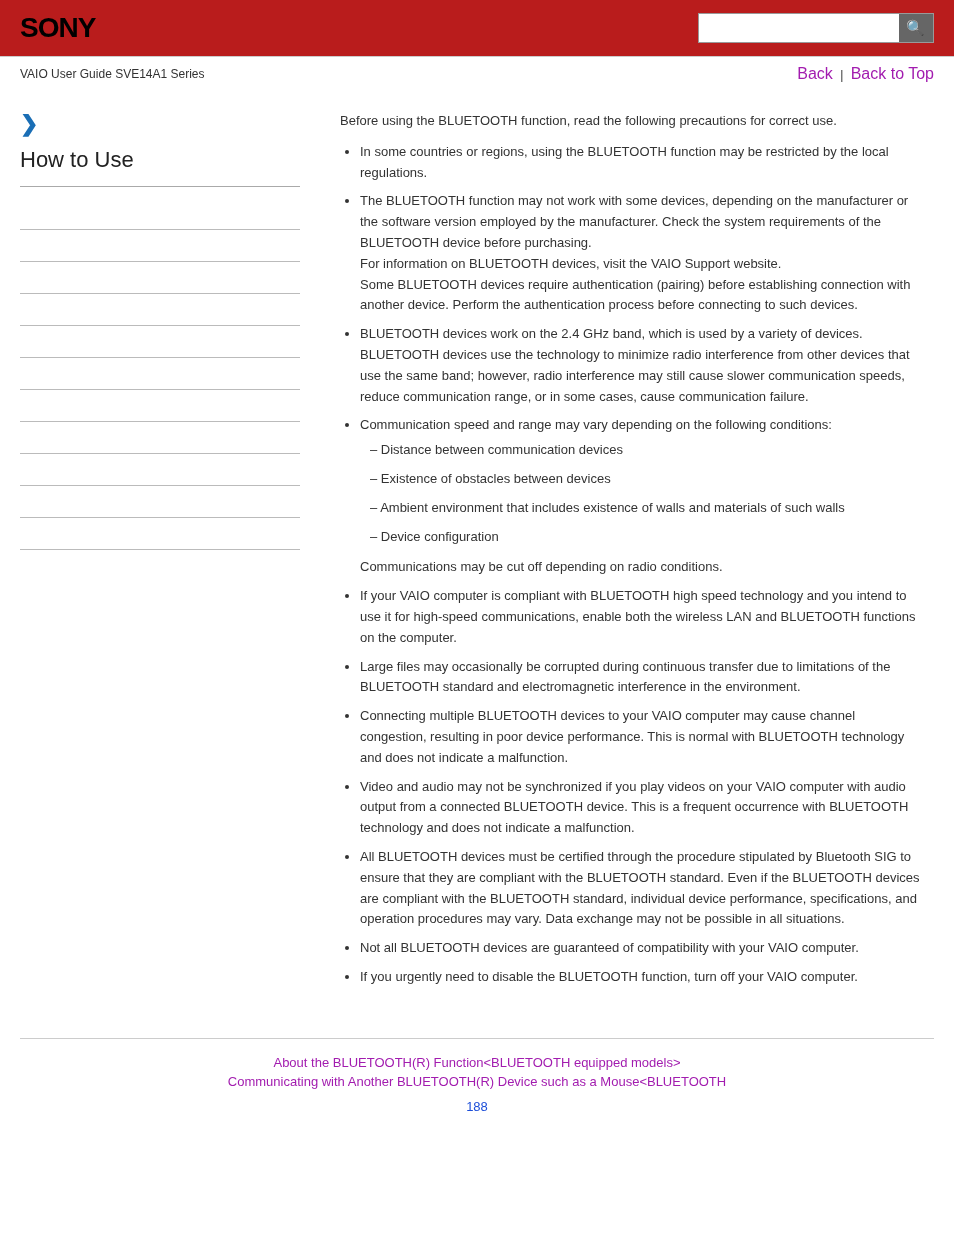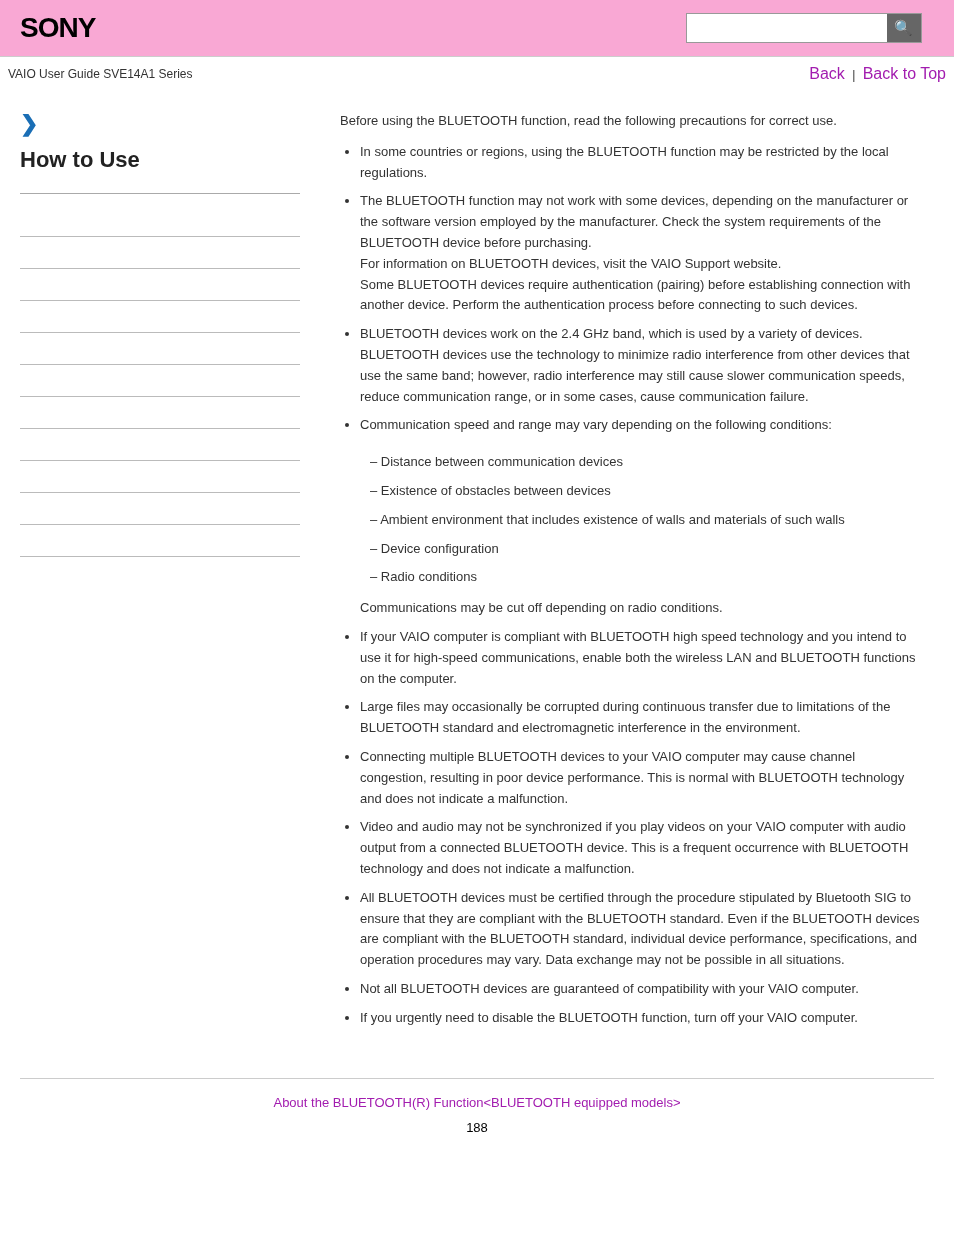--- a/index.html
+++ b/index.html
@@ -10,23 +10,23 @@
       background: #fff;
       width: 954px;
       min-height: 1235px;
     }
 
     
     .header {
       display: flex;
       align-items: center;
       justify-content: space-between;
-      padding: 12px 32px 12px 20px;
+      padding: 12px 20px 12px 20px;
       border-bottom: 1px solid #ccc;
-      background: #f9a8d4;
+      background: #b91c1c;
     }
     .sony-logo {
       font-size: 28px;
       font-weight: 900;
       color: #000;
       letter-spacing: -1px;
       font-family: 'Arial Black', Arial, sans-serif;
     }
     .search-area {
       display: flex;
@@ -52,21 +52,21 @@
       justify-content: center;
       color: #fff;
       font-size: 15px;
     }
 
     
     .nav-bar {
       display: flex;
       justify-content: space-between;
       align-items: center;
-      padding: 8px 8px;
+      padding: 8px 20px;
       font-size: 12px;
       color: #333;
     }
     .nav-links a {
       color: #a21caf;
       text-decoration: none;
       font-size: 16px;
     }
     .nav-separator { color: #333; margin: 0 4px; }
 
@@ -85,23 +85,23 @@
     }
     .sidebar-arrow {
       color: #1a6eb5;
       font-size: 22px;
       font-weight: bold;
       margin-bottom: 10px;
       display: block;
     }
     .sidebar-title {
       font-size: 22px;
-      font-weight: bold;
+      font-weight: normal;
       color: #222;
-      padding-bottom: 20px;
+      padding-bottom: 13px;
       border-bottom: 1px solid #aaa;
       margin-bottom: 11px;
     }
     .sidebar-menu-item {
       border-bottom: 1px solid #bbb;
       padding: 8px 0;
       color: #333;
       font-size: 12.5px;
       min-height: 32px;
     }
@@ -120,21 +120,21 @@
     .content ul {
       margin-left: 20px;
       margin-bottom: 10px;
     }
     .content ul li {
       margin-bottom: 8px;
     }
     .content ul ul {
       list-style: none;
       margin-left: 10px;
-      margin-top: 16px;
+      margin-top: 4px;
     }
     .content ul ul li::before {
       content: "– ";
     }
 
     
     .footer {
       border-top: 1px solid #ccc;
       margin: 20px 20px 0 20px;
       padding: 16px 0 10px 0;
@@ -143,21 +143,21 @@
     .footer-links a {
       color: #a21caf;
       text-decoration: none;
       font-size: 13px;
       display: block;
       margin-bottom: 4px;
     }
     .footer-page {
       text-align: center;
       margin-top: 10px;
-      color: #000000;
+      color: #1d4ed8;
       font-size: 13px;
     }
   </style>
 </head>
 <body>
 
 <div class="header">
   <div class="sony-logo">SONY</div>
   <div class="search-area">
     <input class="search-input" type="text" placeholder="" style="">
@@ -206,33 +206,33 @@
         Some BLUETOOTH devices require authentication (pairing) before establishing connection with another device. Perform the authentication process before connecting to such devices.</span>
       </li>
       <li>BLUETOOTH devices work on the 2.4 GHz band, which is used by a variety of devices. BLUETOOTH devices use the technology to minimize radio interference from other devices that use the same band; however, radio interference may still cause slower communication speeds, reduce communication range, or in some cases, cause communication failure.</li>
       <li>
         <span>Communication speed and range may vary depending on the following conditions:</span>
         <ul>
           <li>Distance between communication devices</li>
           <li>Existence of obstacles between devices</li>
           <li>Ambient environment that includes existence of walls and materials of such walls</li>
           <li>Device configuration</li>
-          <li>Radio conditions</li>
         </ul>
         <span style="display:block; margin-left:0;">Communications may be cut off depending on radio conditions.</span>
       </li>
       <li>If your VAIO computer is compliant with BLUETOOTH high speed technology and you intend to use it for high-speed communications, enable both the wireless LAN and BLUETOOTH functions on the computer.</li>
       <li>Large files may occasionally be corrupted during continuous transfer due to limitations of the BLUETOOTH standard and electromagnetic interference in the environment.</li>
       <li>Connecting multiple BLUETOOTH devices to your VAIO computer may cause channel congestion, resulting in poor device performance. This is normal with BLUETOOTH technology and does not indicate a malfunction.</li>
       <li>Video and audio may not be synchronized if you play videos on your VAIO computer with audio output from a connected BLUETOOTH device. This is a frequent occurrence with BLUETOOTH technology and does not indicate a malfunction.</li>
       <li>All BLUETOOTH devices must be certified through the procedure stipulated by Bluetooth SIG to ensure that they are compliant with the BLUETOOTH standard. Even if the BLUETOOTH devices are compliant with the BLUETOOTH standard, individual device performance, specifications, and operation procedures may vary. Data exchange may not be possible in all situations.</li>
       <li>Not all BLUETOOTH devices are guaranteed of compatibility with your VAIO computer.</li>
       <li>If you urgently need to disable the BLUETOOTH function, turn off your VAIO computer.</li>
     </ul>
   </div>
 </div>
 
 <div class="footer">
   <div class="footer-links">
     <a href="#">About the BLUETOOTH(R) Function&lt;BLUETOOTH equipped models&gt;</a>
+    <a href="#">Communicating with Another BLUETOOTH(R) Device such as a Mouse&lt;BLUETOOTH</a>
   </div>
   <div class="footer-page">188</div>
 </div>
 
 </body></html>

